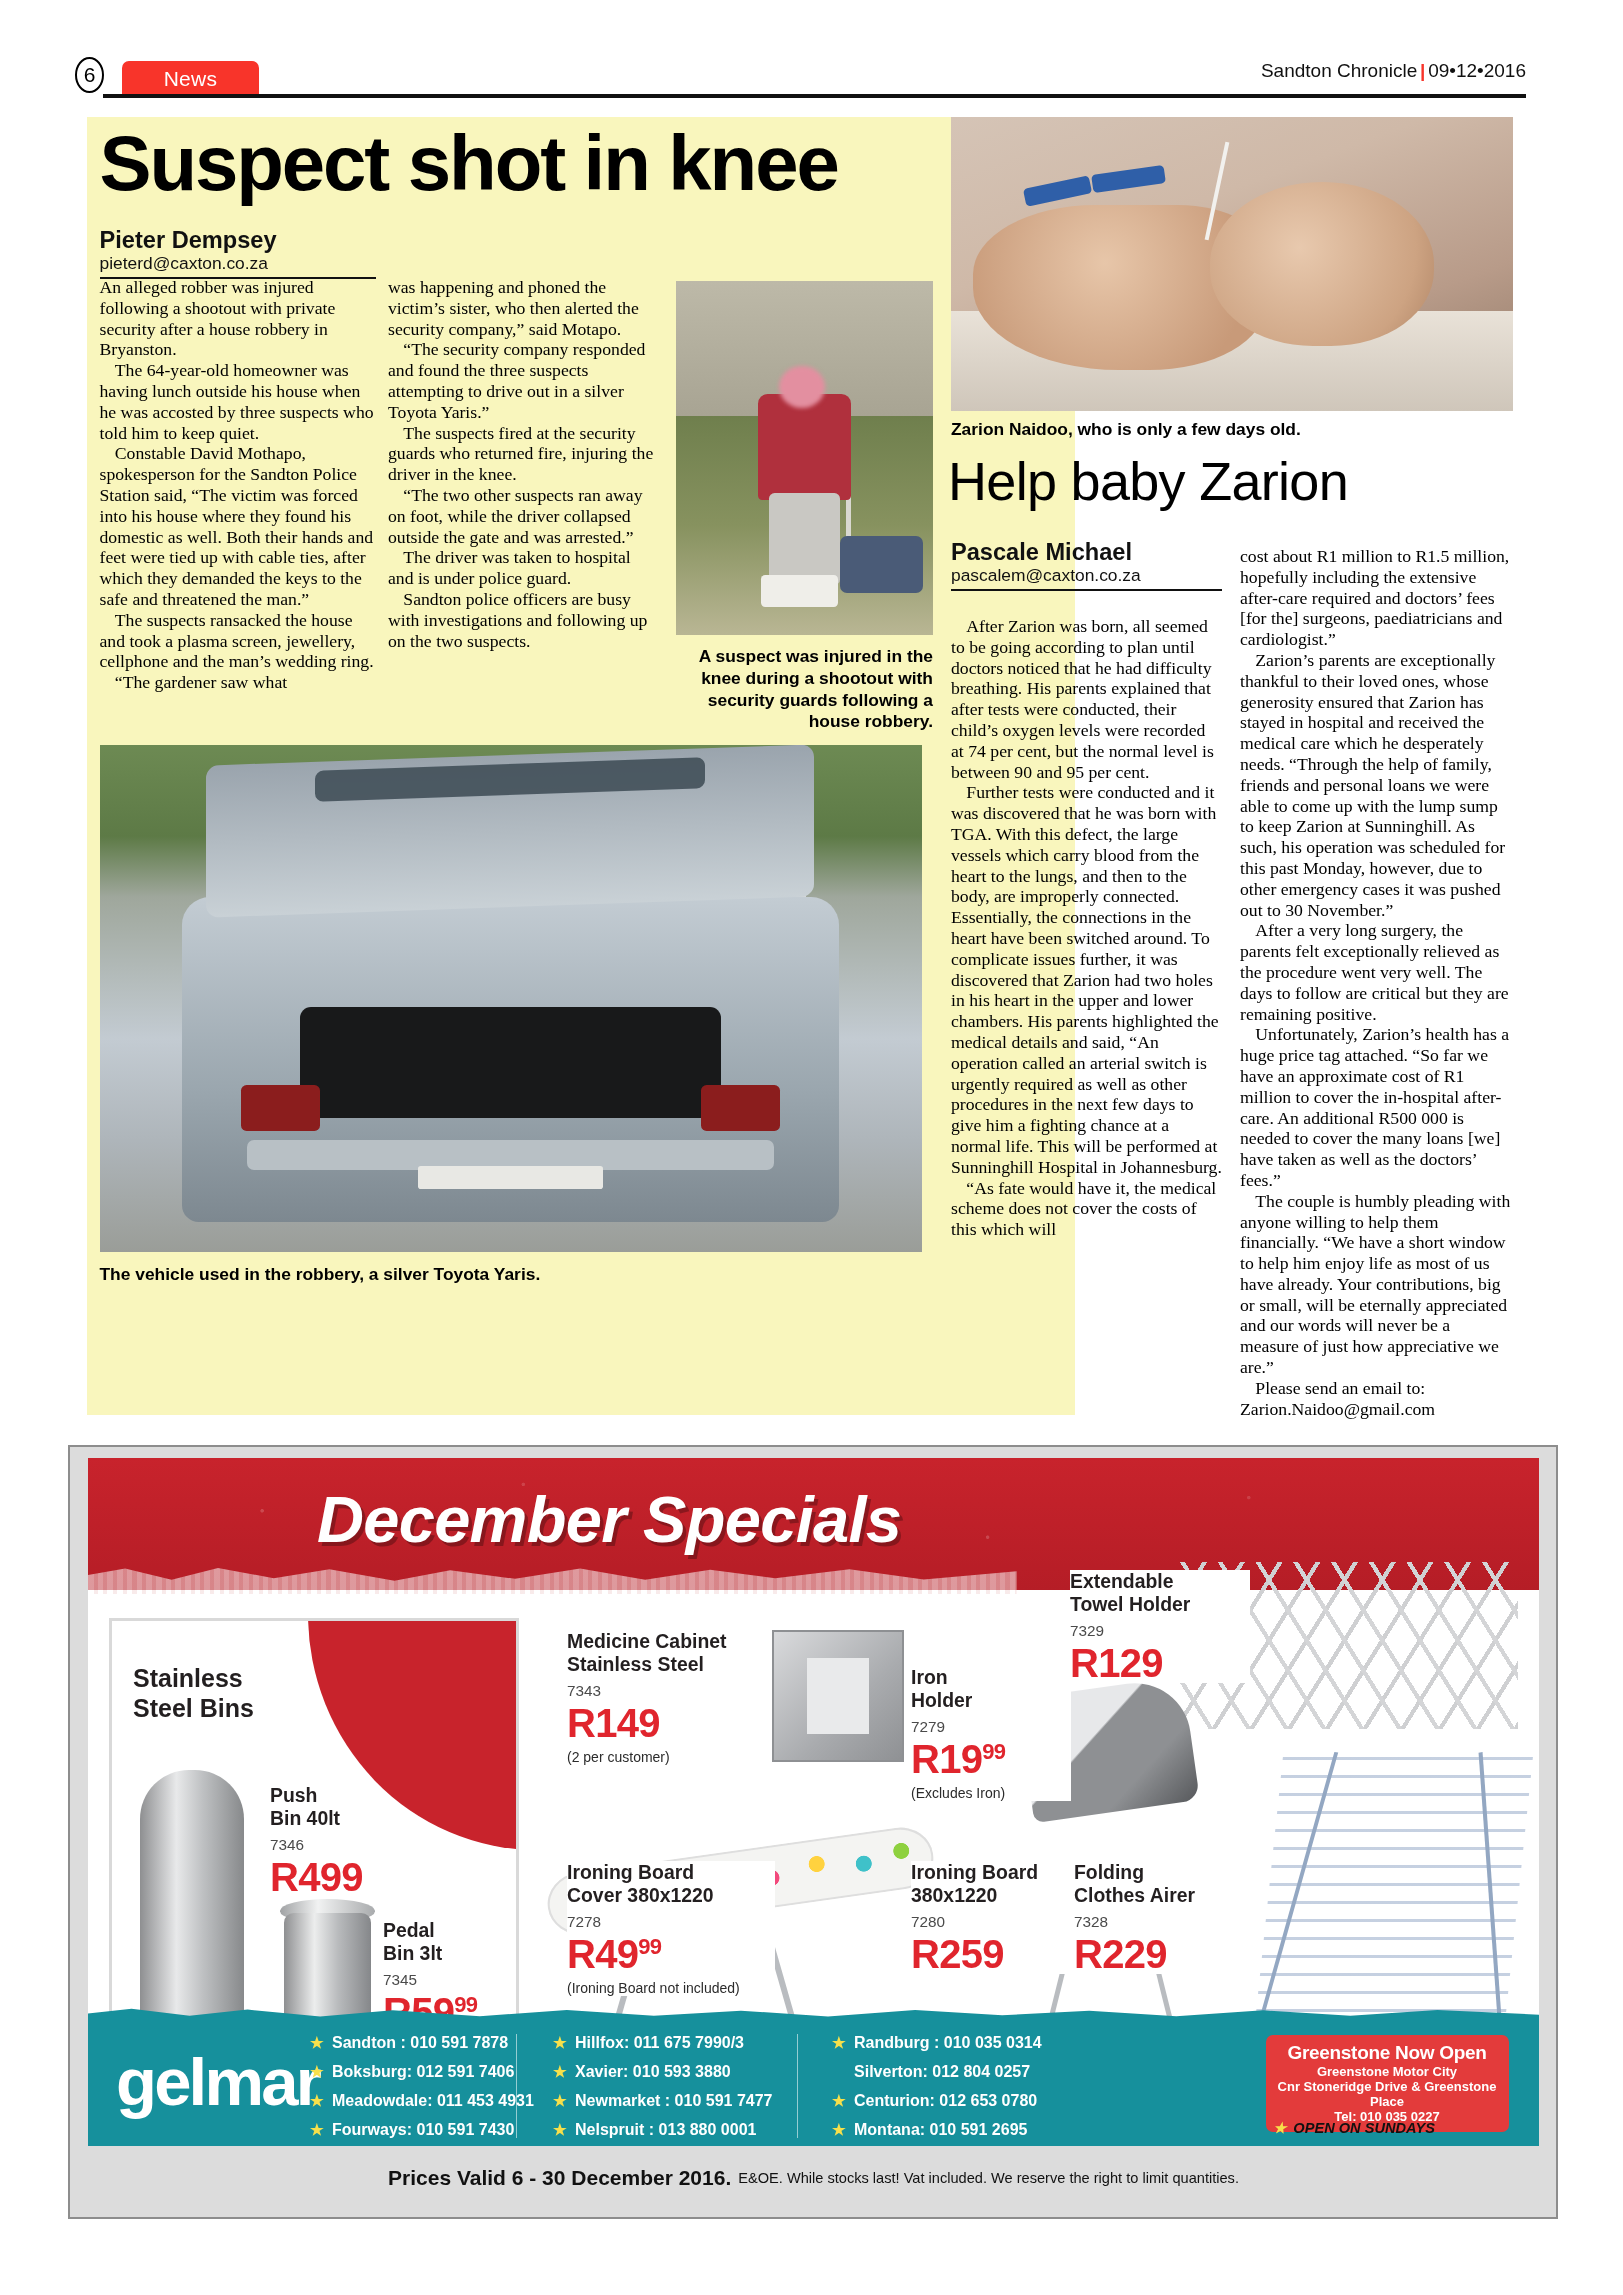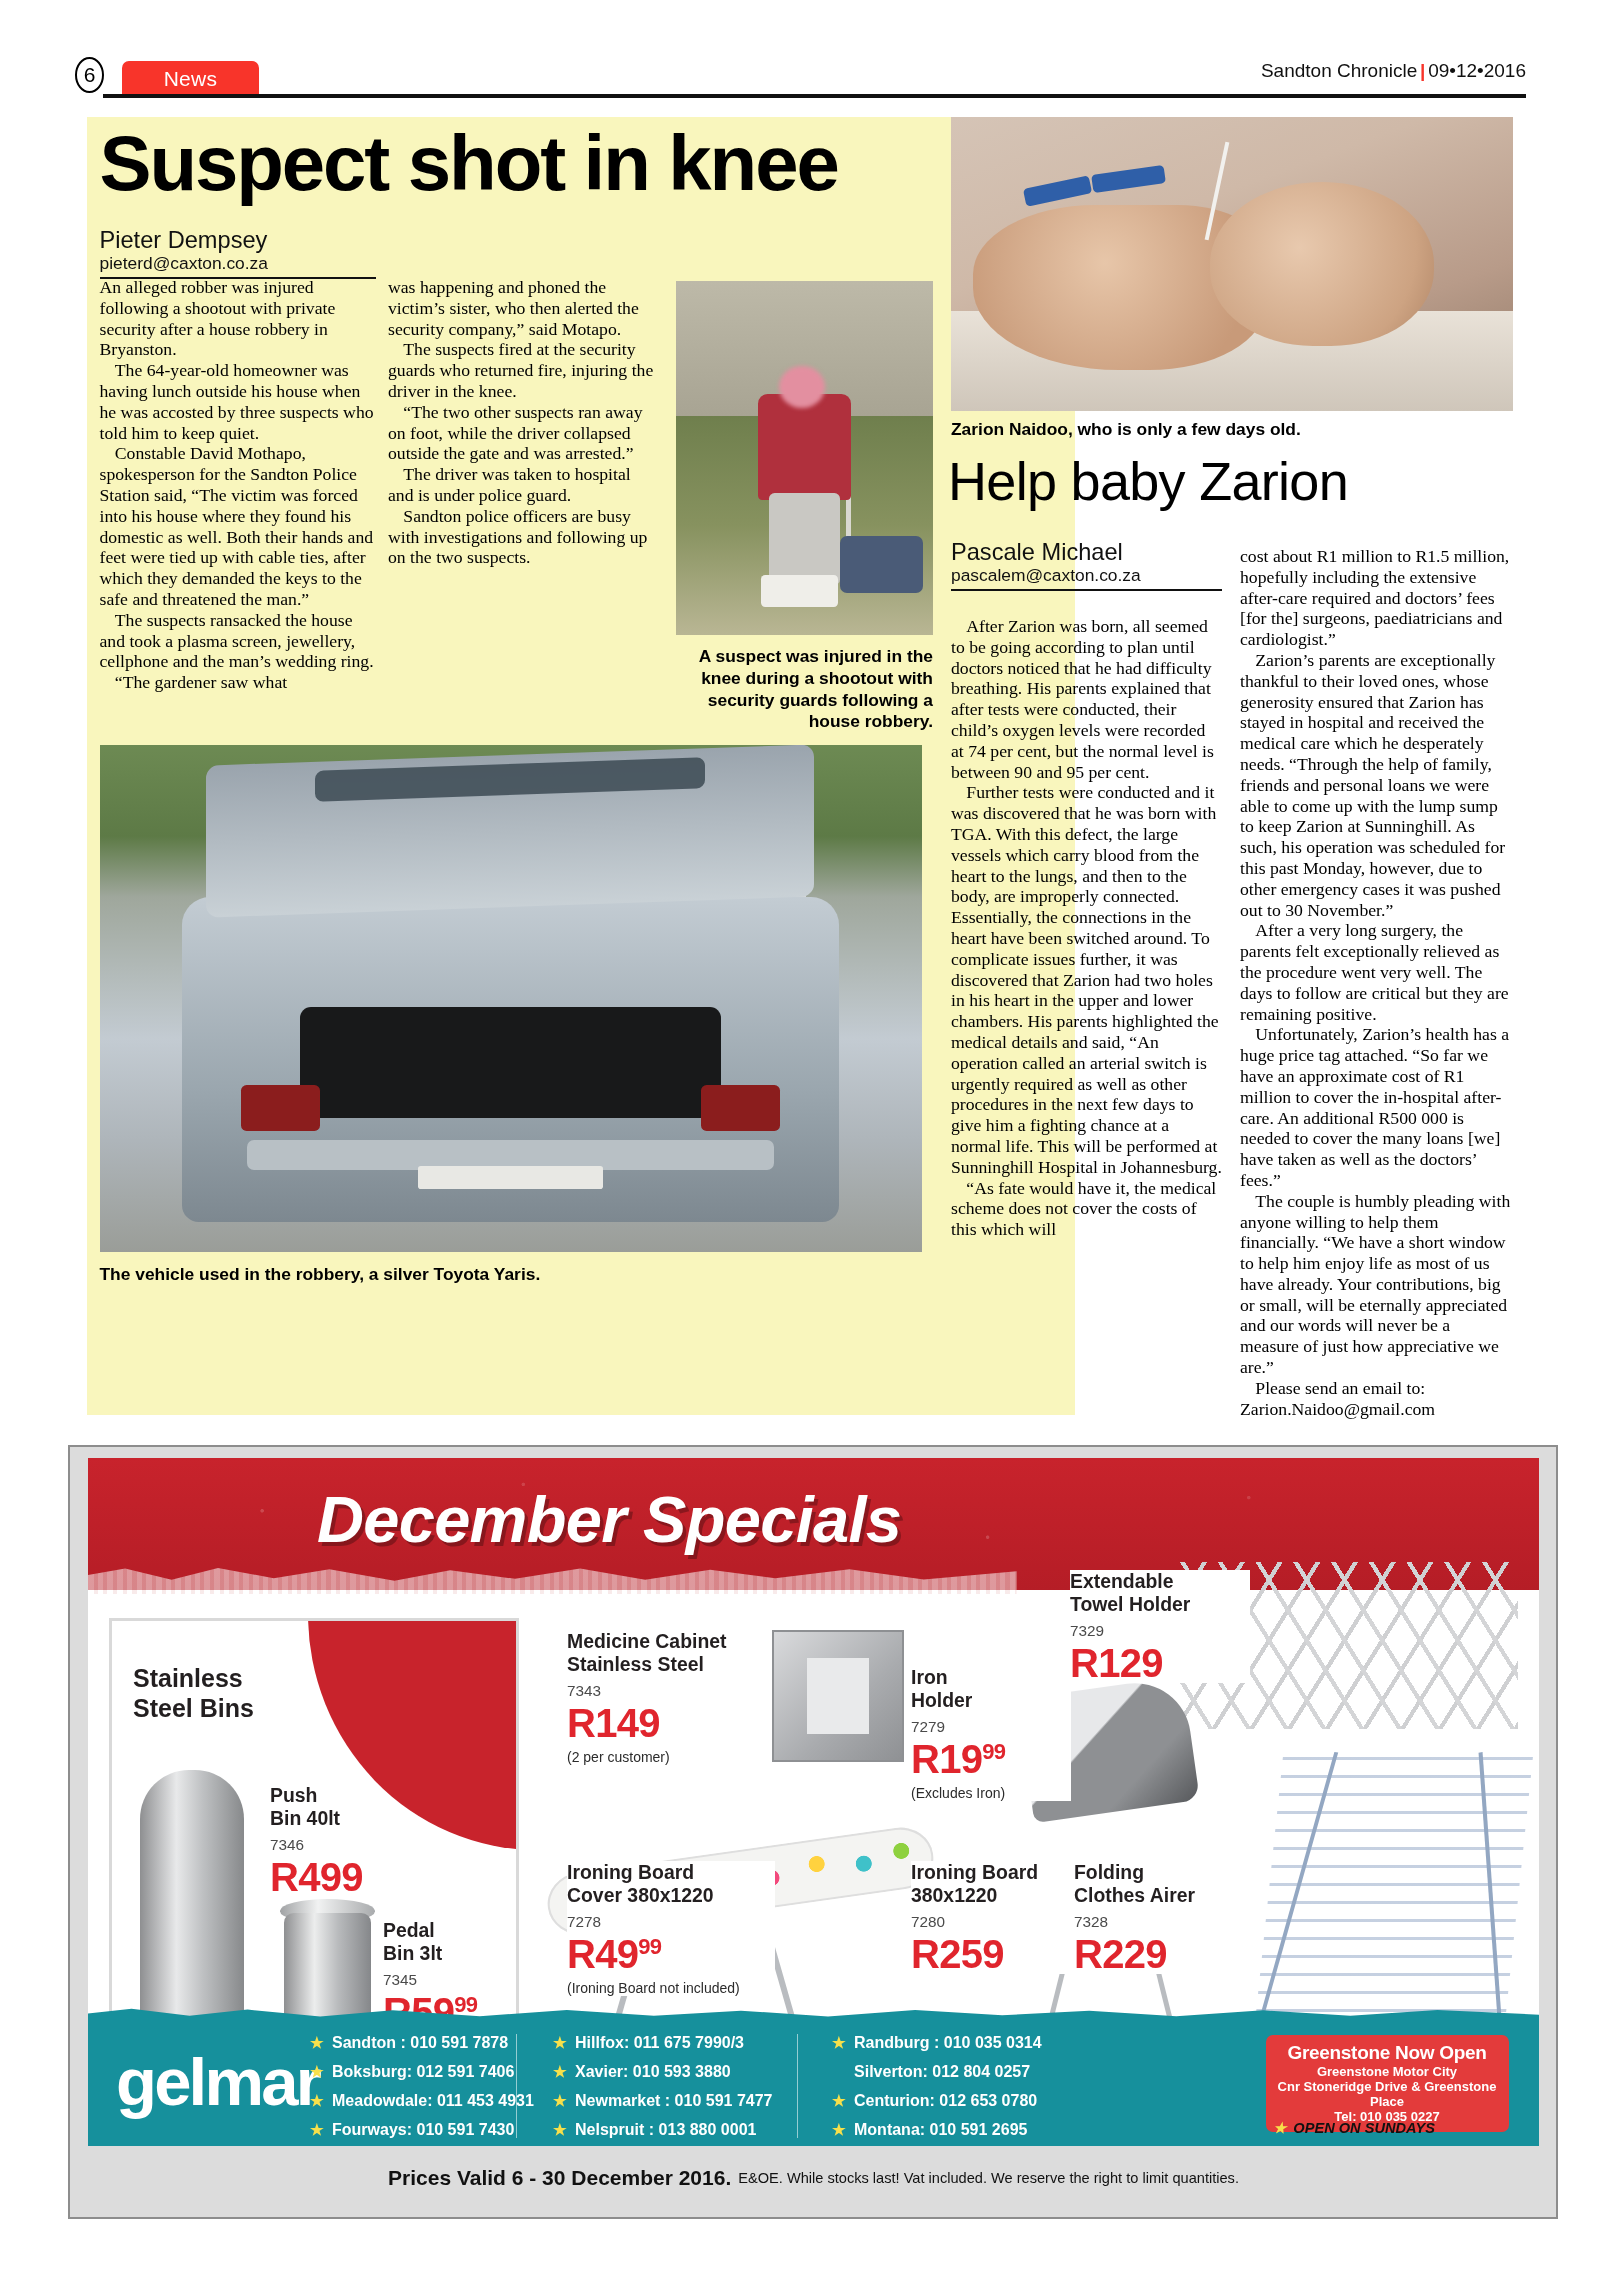--- a/index.html
+++ b/index.html
@@ -38,21 +38,21 @@
   
   .story-left {
     position:absolute; left:87px; top:117px; width:988px; height:1298px;
     background:#f9f6bd;
   }
   .headline {
     position:absolute; left:12.5px; top:7px; width:833px;
     font-size:78px; font-weight:bold; letter-spacing:-2.1px; color:#000;
     font-family:"Liberation Sans", sans-serif; line-height:1.0;
   }
-  .byline-name { font-size:23.6px; color:#111; line-height:1.05; }
+  .byline-name { font-size:23.6px; color:#111; line-height:1.05;font-weight:bold; }
   .byline-mail { font-size:17.4px; color:#111; }
   .byline-rule { border-bottom:2.1px solid #111; margin-top:3.5px; width:100%; }
 
   .col { position:absolute; font-family:"Liberation Serif", serif; font-size:17.7px; line-height:1.175; color:#000; text-align:left; }
   .col p { margin:0; text-indent:15.3px; }
   .col p.first { text-indent:0; }
 
   .col-a { left:12.5px; top:160px; width:276px; }
   .col-b { left:301px; top:160px; width:272px; }
 
@@ -411,20 +411,21 @@
   <div class="col col-a">
     <p class="first">An alleged robber was injured following a shootout with private security after a house robbery in Bryanston.</p>
     <p>The 64-year-old homeowner was having lunch outside his house when he was accosted by three suspects who told him to keep quiet.</p>
     <p>Constable David Mothapo, spokesperson for the Sandton Police Station said, “The victim was forced into his house where they found his domestic as well. Both their hands and feet were tied up with cable ties, after which they demanded the keys to the safe and threatened the man.”</p>
     <p>The suspects ransacked the house and took a plasma screen, jewellery, cellphone and the man’s wedding ring.</p>
     <p>“The gardener saw what</p>
   </div>
 
   <div class="col col-b">
     <p class="first">was happening and phoned the victim’s sister, who then alerted the security company,” said Motapo.</p>
+    <p>“The security company responded and found the three suspects attempting to drive out in a silver Toyota Yaris.”</p>
     <p>The suspects fired at the security guards who returned fire, injuring the driver in the knee.</p>
     <p>“The two other suspects ran away on foot, while the driver collapsed outside the gate and was arrested.”</p>
     <p>The driver was taken to hospital and is under police guard.</p>
     <p>Sandton police officers are busy with investigations and following up on the two suspects.</p>
   </div>
 
   <div class="photo photo-suspect">
     <div class="wall"></div>
     <div class="grass"></div>
     <div class="pipe"></div>

